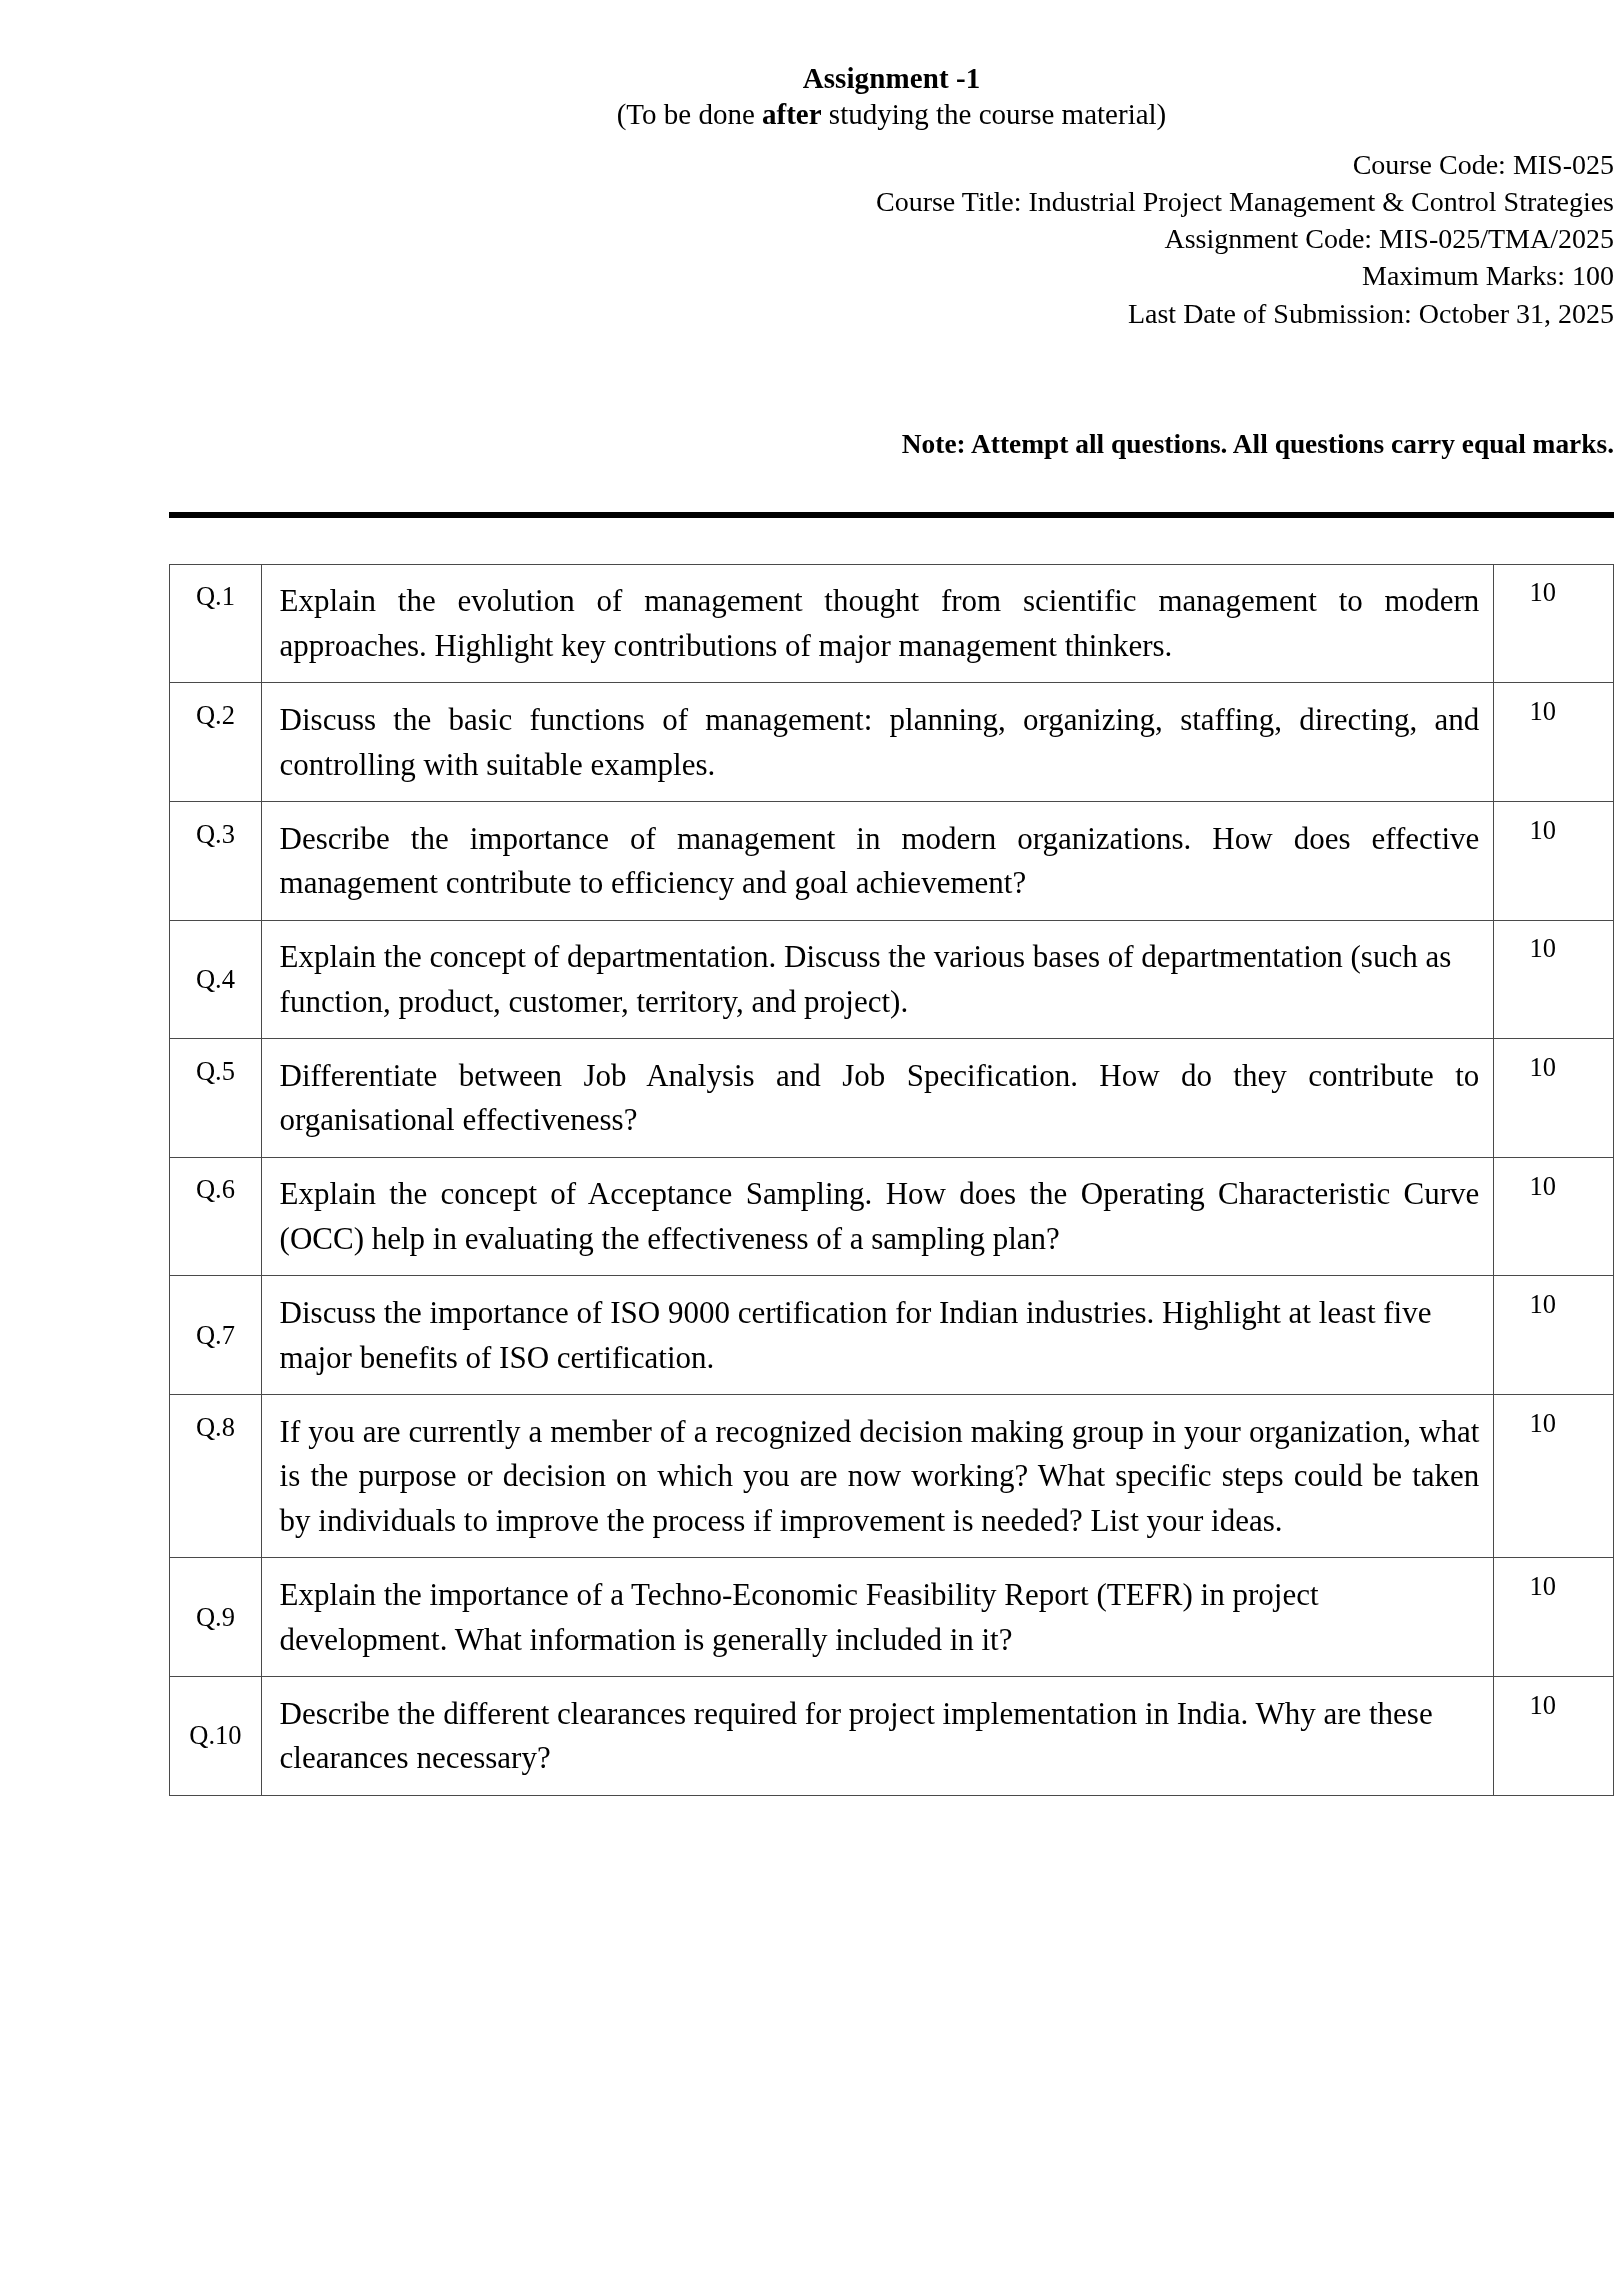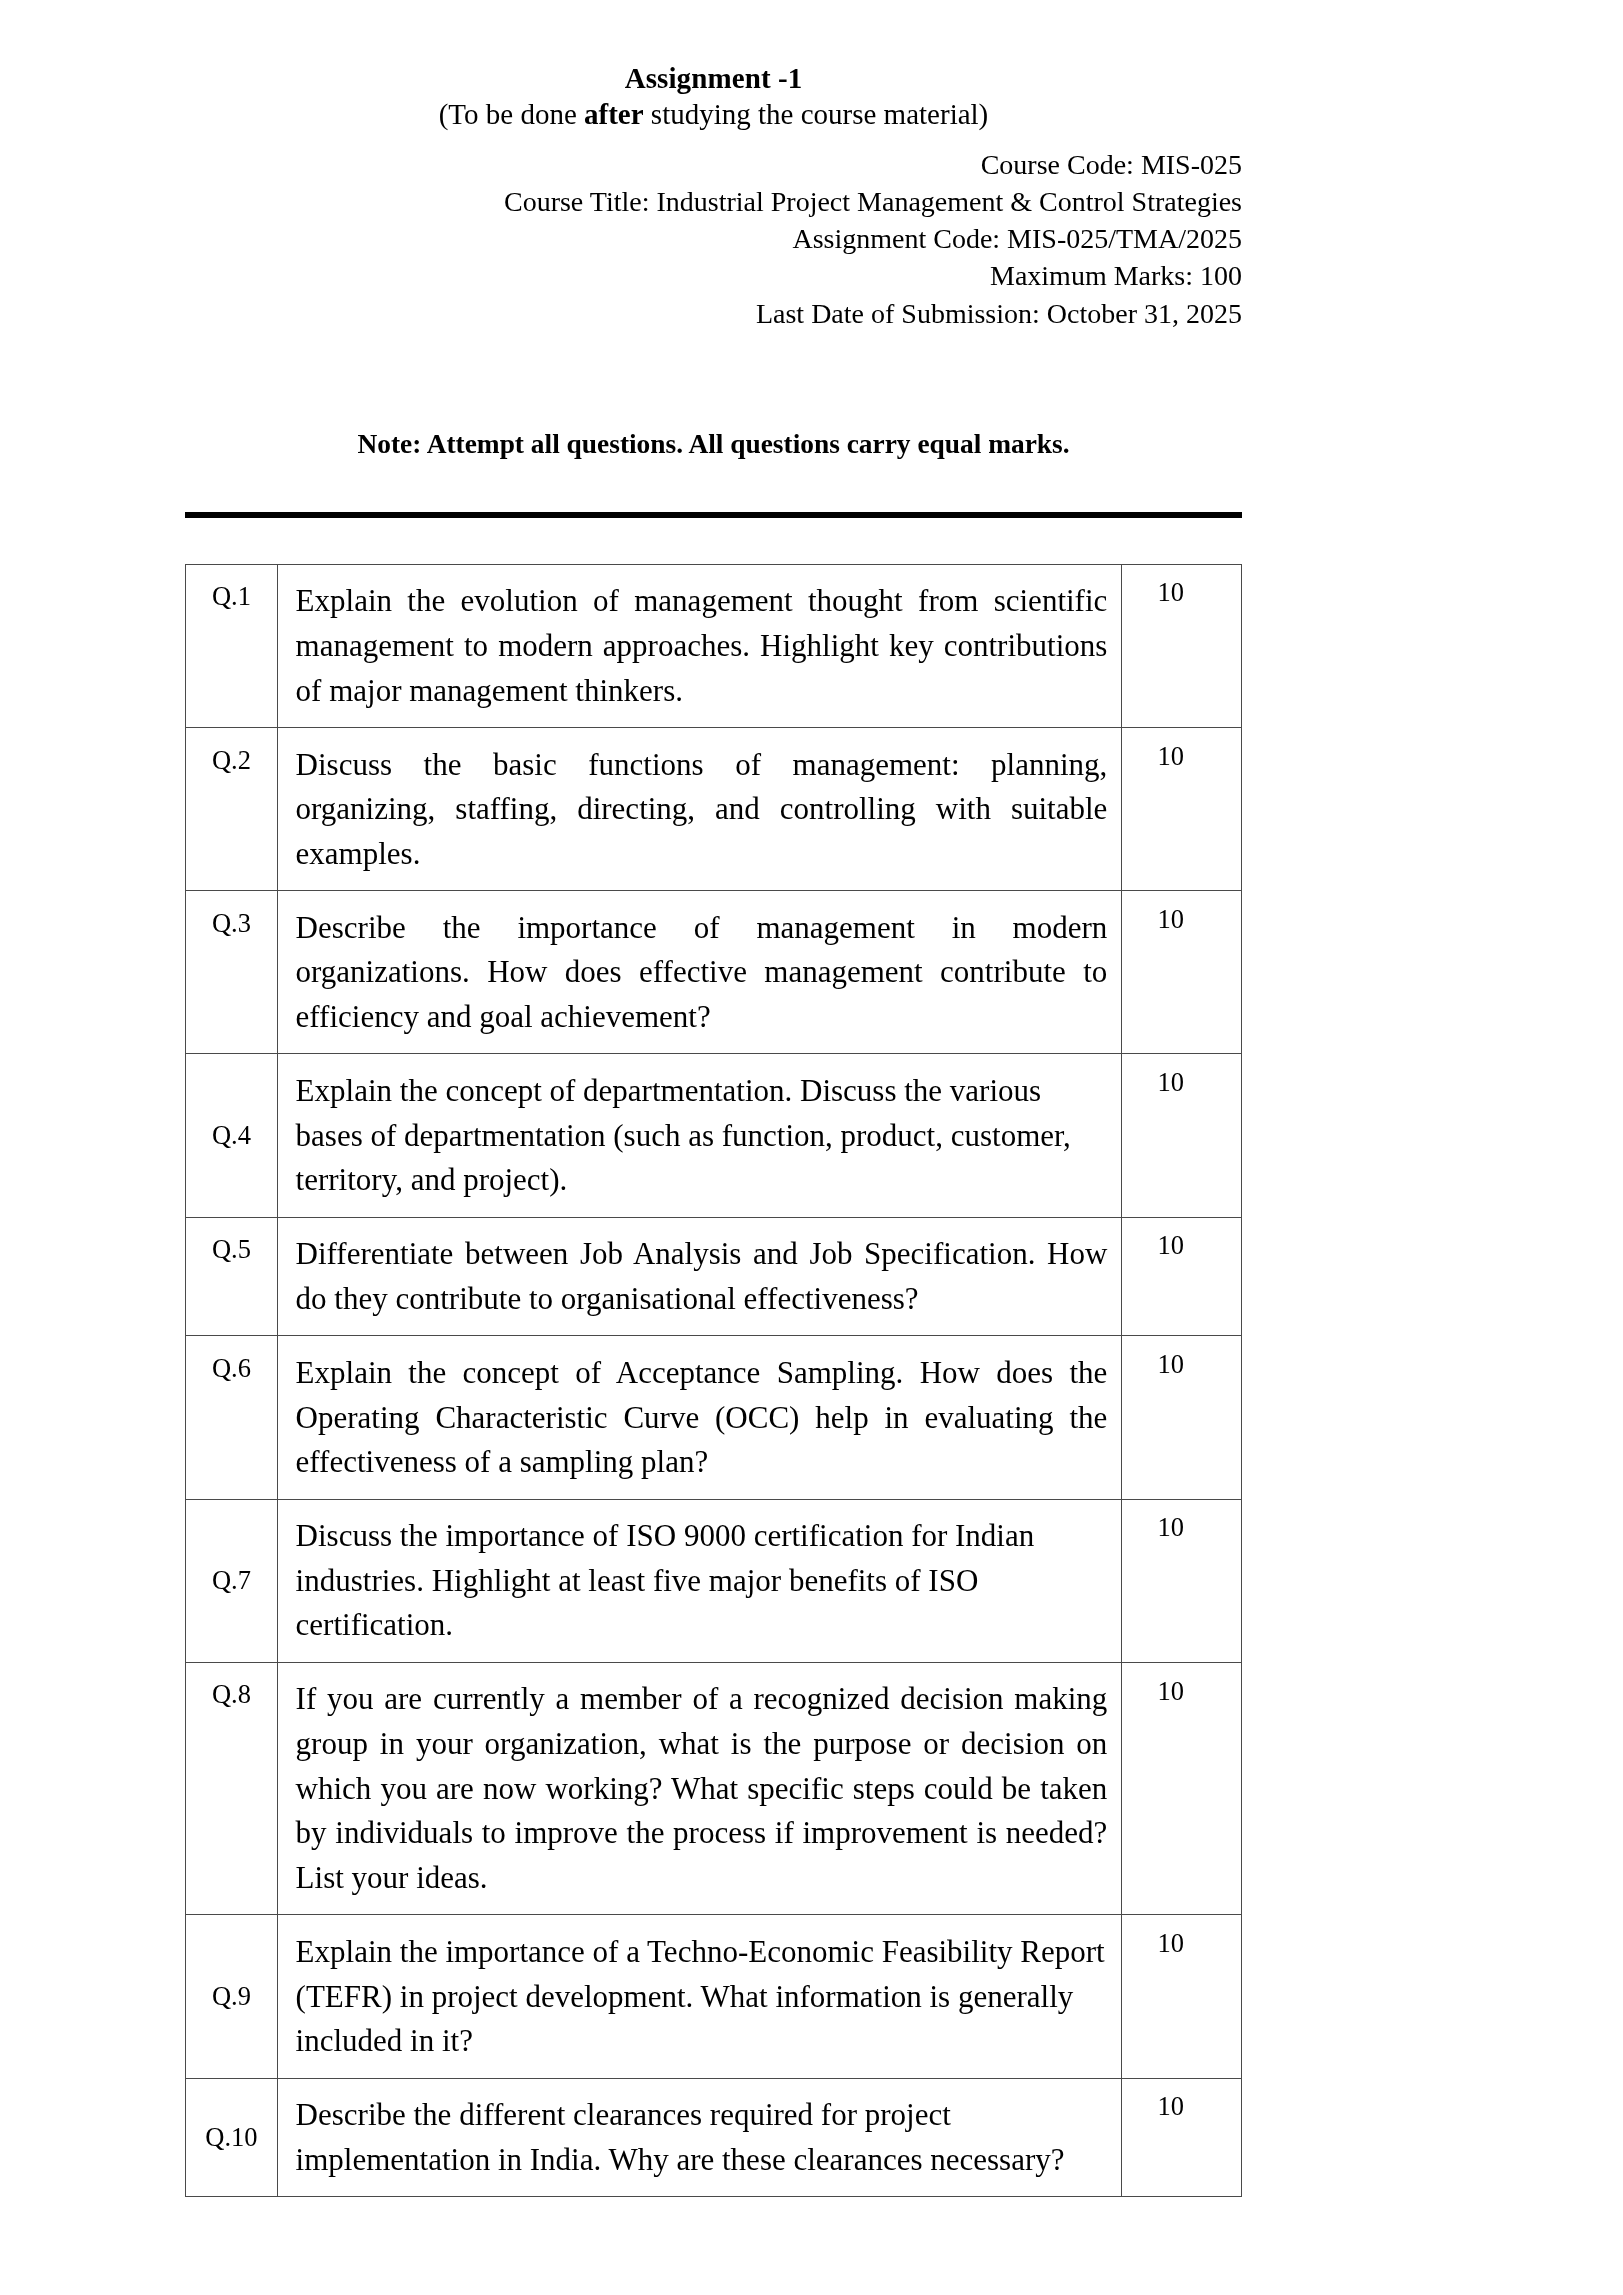--- a/index.html
+++ b/index.html
@@ -17,22 +17,21 @@
     position: relative;
     background: #ffffff;
     box-sizing: border-box;
     padding: 0;
     overflow: hidden;
   }
   .content {
     position: absolute;
     left: 169px;
     top: 0;
-    width: 1057px;
-    margin-left: 16px;
+    width: 1445px;
   }
 
   
   .header-block {
     padding-top: 61px;
   }
   .doc-title {
     text-align: center;
     font-weight: bold;
     font-size: 29px;
@@ -54,21 +53,21 @@
     font-size: 28px;
     line-height: 1.33;
   }
   .meta-line { white-space: nowrap; }
 
   
   .note-line {
     margin-top: 96px;
     font-weight: bold;
     font-size: 27.4px;
-    text-align: center;
+    text-align: right;
     line-height: 1.2;
   }
 
   .thick-rule {
     margin-top: 51px;
     height: 5.9px;
     background: #000000;
     width: 100%;
   }
 

